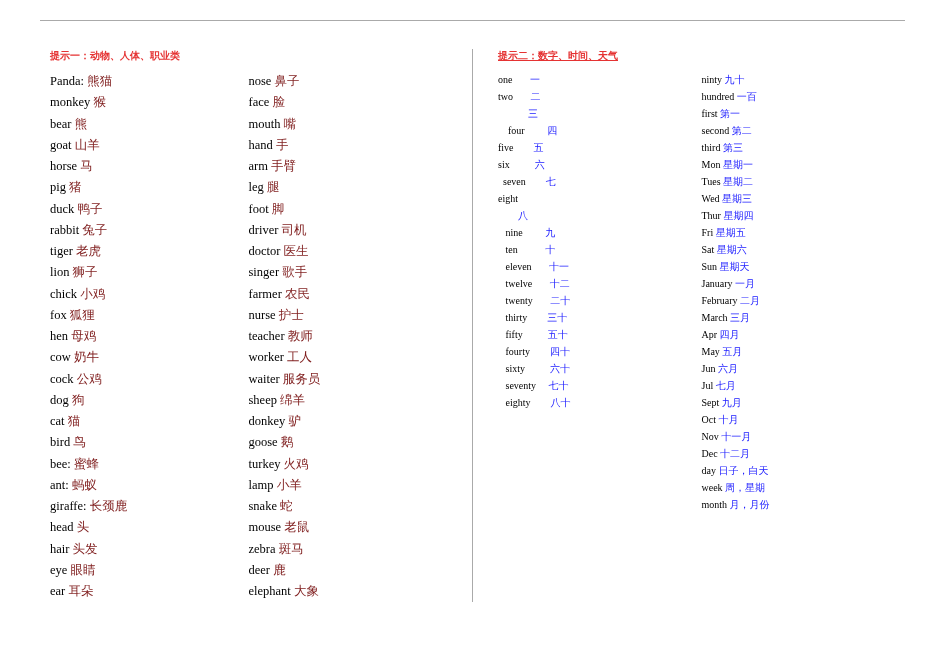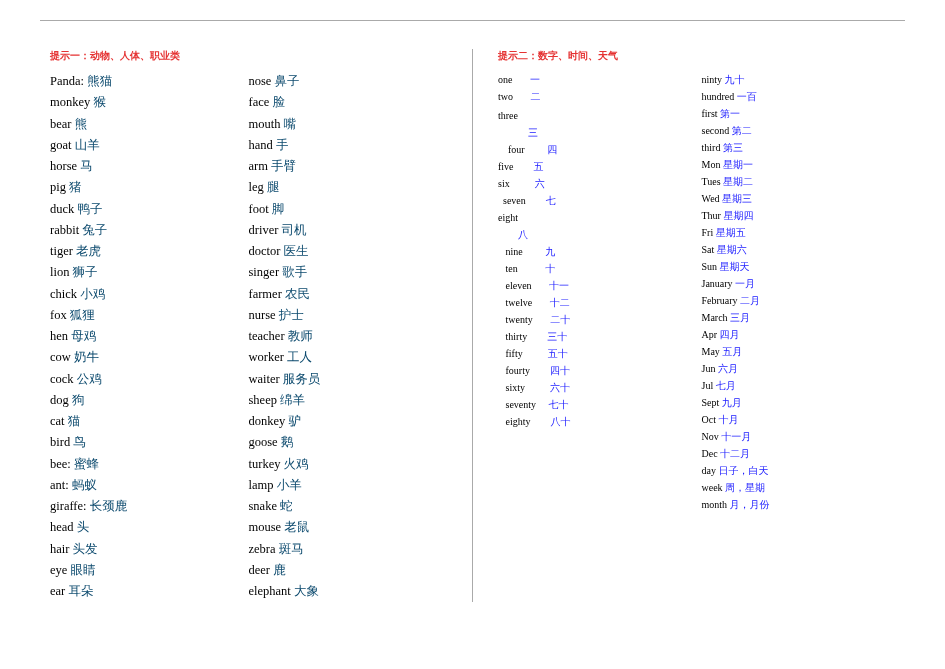--- a/index.html
+++ b/index.html
@@ -35,21 +35,21 @@
     }
     .col {
       flex: 1;
     }
     .col p {
       line-height: 1.7;
       font-size: 12.5px;
       white-space: nowrap;
     }
     .col p .chinese {
-      color: #0c4a6e;
+      color: #7f1d1d;
     }
     .divider-vertical {
       width: 1px;
       background: #aaa;
       margin: 0 15px;
     }
     .numbers-section {
       flex: 1;
       padding: 0 10px;
     }
@@ -132,26 +132,25 @@
         <p>zebra <span class="chinese">斑马</span></p>
         <p>deer <span class="chinese">鹿</span></p>
         <p>elephant <span class="chinese">大象</span></p>
       </div>
     </div>
   </div>
 
   <div class="divider-vertical"></div>
 
   <div class="numbers-section">
-    <div class="section-title" style="color:#e53333;">提示二：数字、时间、天气</div>
+    <div class="section-title" style="color:#e53333;text-decoration:underline;">提示二：数字、时间、天气</div>
     <div class="numbers-grid">
       <div class="num-col">
         <p>one &nbsp;&nbsp;&nbsp;&nbsp;&nbsp;&nbsp;<span class="chinese">一</span></p>
         <p>two &nbsp;&nbsp;&nbsp;&nbsp;&nbsp;&nbsp;<span class="chinese">二</span></p>
-        <p style="margin-top:2px;">three</p>
         <p style="text-indent:30px;"><span class="chinese">三</span></p>
         <p>&nbsp;&nbsp;&nbsp;&nbsp;four &nbsp;&nbsp;&nbsp;&nbsp;&nbsp;&nbsp;&nbsp;&nbsp;<span class="chinese">四</span></p>
         <p>five &nbsp;&nbsp;&nbsp;&nbsp;&nbsp;&nbsp;&nbsp;<span class="chinese">五</span></p>
         <p>six &nbsp;&nbsp;&nbsp;&nbsp;&nbsp;&nbsp;&nbsp;&nbsp;&nbsp;<span class="chinese">六</span></p>
         <p>&nbsp;&nbsp;seven &nbsp;&nbsp;&nbsp;&nbsp;&nbsp;&nbsp;&nbsp;<span class="chinese">七</span></p>
         <p>eight</p>
         <p style="text-indent:20px;"><span class="chinese">八</span></p>
         <p>&nbsp;&nbsp;&nbsp;nine &nbsp;&nbsp;&nbsp;&nbsp;&nbsp;&nbsp;&nbsp;&nbsp;<span class="chinese">九</span></p>
         <p>&nbsp;&nbsp;&nbsp;ten &nbsp;&nbsp;&nbsp;&nbsp;&nbsp;&nbsp;&nbsp;&nbsp;&nbsp;&nbsp;<span class="chinese">十</span></p>
         <p>&nbsp;&nbsp;&nbsp;eleven &nbsp;&nbsp;&nbsp;&nbsp;&nbsp;&nbsp;<span class="chinese">十一</span></p>

